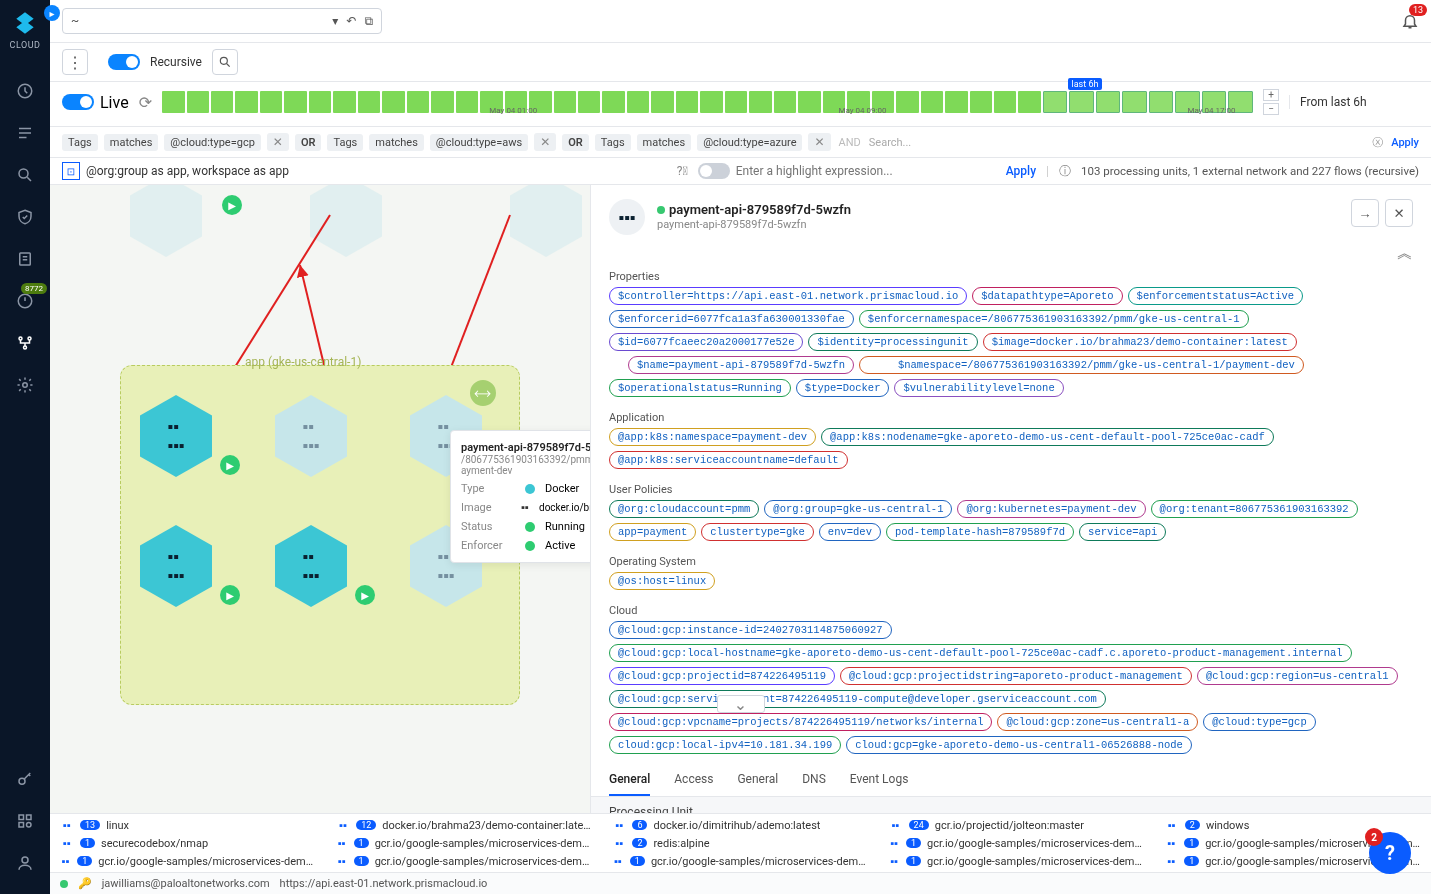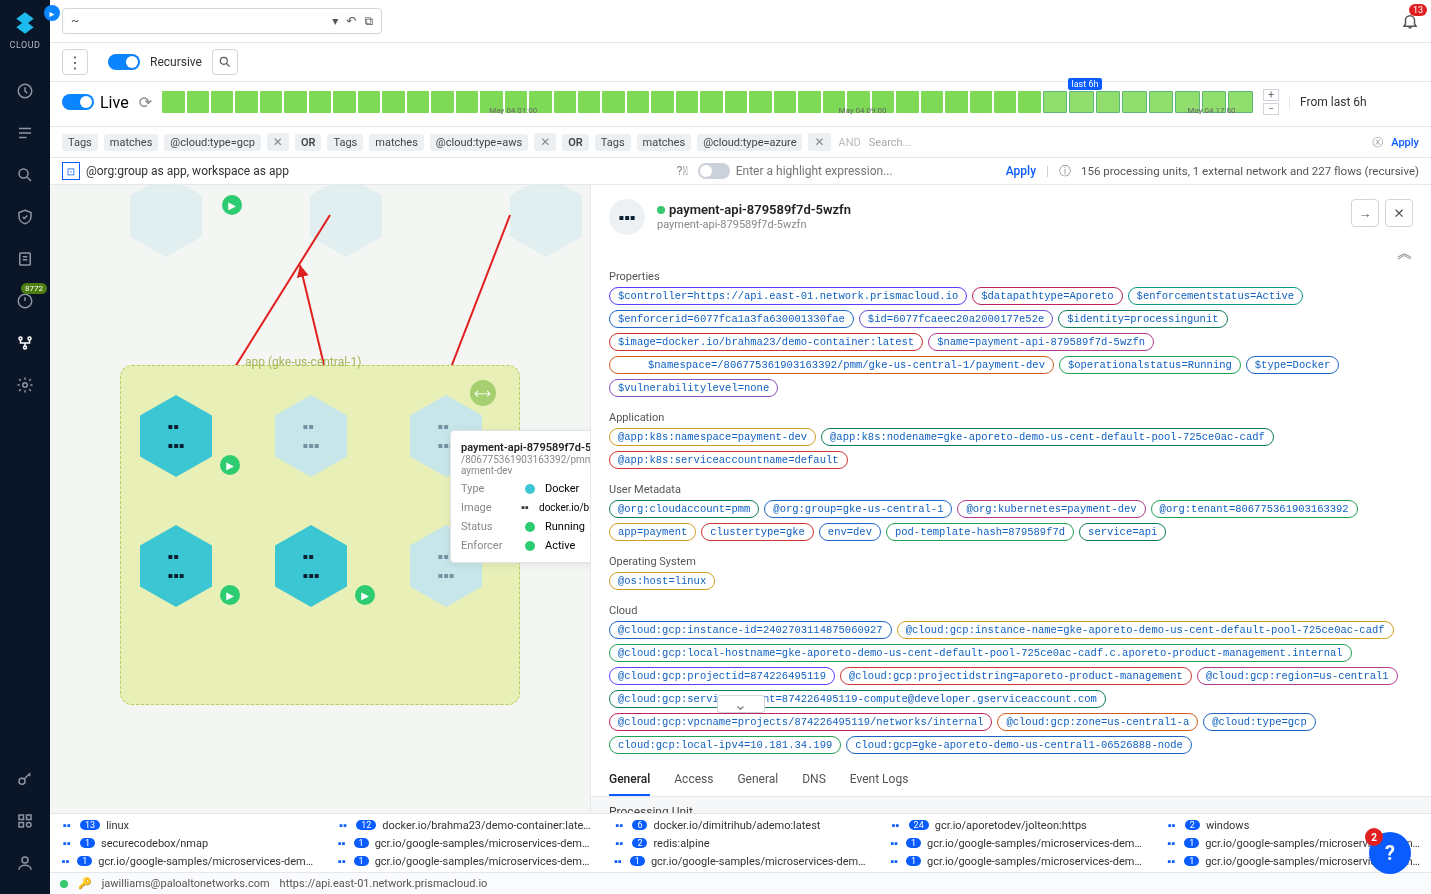--- a/index.html
+++ b/index.html
@@ -343,21 +343,21 @@
       </div>
       <div class="spacer"></div>
       <span class="help-icon">?⃝</span>
       <div class="highlight-toggle">
         <div class="toggle off"></div>
         <input class="highlight-input" placeholder="Enter a highlight expression..." style="">
       </div>
       <span class="apply-link">Apply</span>
       <span style="color:#ccc">|</span>
       <span style="color:#888">ⓘ</span>
-      <span class="stats-text">156 processing units, 1 external network and 227 flows (recursive)</span>
+      <span class="stats-text">103 processing units, 1 external network and 227 flows (recursive)</span>
     </div>
 
     <div class="content">
       <div class="graph-pane">
 
         <div class="hex light faded" style="top:-10px; left:80px;"></div>
         <div class="hex light faded" style="top:-10px; left:260px;"></div>
         <div class="hex light faded" style="top:-10px; left:460px;"></div>
         <div class="play-dot" style="top:10px; left:172px;">▶</div>
 
@@ -443,55 +443,55 @@
           </div>
         </div>
         <div style="text-align:right; padding-right:18px; color:#888;">︽</div>
 
         <div class="section-label">Properties</div>
         <div class="tag-container" id="tags-properties">
             <span class="ptag" style="border-color: rgb(90, 60, 255); color: rgb(16, 96, 192);">$controller=https://api.east-01.network.prismacloud.io</span>
             <span class="ptag" style="border-color: rgb(192, 32, 96); color: rgb(16, 96, 192);">$datapathtype=Aporeto</span>
             <span class="ptag" style="border-color: rgb(10, 154, 138); color: rgb(16, 96, 192);">$enforcementstatus=Active</span>
             <span class="ptag" style="border-color: rgb(32, 101, 192); color: rgb(16, 96, 192);">$enforcerid=6077fca1a3fa630001330fae</span>
+            <span class="ptag" style="border-color: rgb(32, 160, 80); color: rgb(16, 96, 192);">$enforcernamespace=/806775361903163392/pmm/gke-us-central-1</span>
             <span class="ptag" style="border-color: rgb(106, 74, 208); color: rgb(16, 96, 192);">$id=6077fcaeec20a2000177e52e</span>
             <span class="ptag" style="border-color: rgb(14, 122, 90); color: rgb(16, 96, 192);">$identity=processingunit</span>
             <span class="ptag" style="border-color: rgb(208, 48, 48); color: rgb(16, 96, 192);">$image=docker.io/brahma23/demo-container:latest</span>
-            <span class="ptag" style="border-color: rgb(176, 58, 142); color: rgb(16, 96, 192);">$name=payment-api-879589f7d-5wzfn</span>
+            <span class="ptag" style="border-color: rgb(176, 58, 142); color: rgb(16, 96, 192); margin-left: 19px;">$name=payment-api-879589f7d-5wzfn</span>
             <span class="ptag" style="border-color: rgb(208, 90, 32); color: rgb(16, 96, 192); padding-left: 38px;">$namespace=/806775361903163392/pmm/gke-us-central-1/payment-dev</span>
             <span class="ptag" style="border-color: rgb(32, 160, 80); color: rgb(16, 96, 192);">$operationalstatus=Running</span>
             <span class="ptag" style="border-color: rgb(32, 101, 192); color: rgb(16, 96, 192);">$type=Docker</span>
             <span class="ptag" style="border-color: rgb(138, 80, 192); color: rgb(16, 96, 192);">$vulnerabilitylevel=none</span>
           </div>
         <div class="section-label">Application</div>
         <div class="tag-container" id="tags-application">
             <span class="ptag" style="border-color: rgb(208, 160, 32); color: rgb(16, 96, 192);">@app:k8s:namespace=payment-dev</span>
             <span class="ptag" style="border-color: rgb(14, 122, 90); color: rgb(16, 96, 192);">@app:k8s:nodename=gke-aporeto-demo-us-cent-default-pool-725ce0ac-cadf</span>
             <span class="ptag" style="border-color: rgb(208, 48, 48); color: rgb(16, 96, 192);">@app:k8s:serviceaccountname=default</span>
           </div>
-        <div class="section-label">User Metadata</div>
+        <div class="section-label">User Policies</div>
         <div class="tag-container" id="tags-usermeta">
             <span class="ptag" style="border-color: rgb(14, 122, 90); color: rgb(16, 96, 192);">@org:cloudaccount=pmm</span>
             <span class="ptag" style="border-color: rgb(32, 101, 192); color: rgb(16, 96, 192);">@org:group=gke-us-central-1</span>
             <span class="ptag" style="border-color: rgb(176, 58, 142); color: rgb(16, 96, 192); text-align: center;">@org:kubernetes=payment-dev</span>
             <span class="ptag" style="border-color: rgb(32, 160, 80); color: rgb(16, 96, 192);">@org:tenant=806775361903163392</span>
             <span class="ptag" style="border-color: rgb(208, 160, 32); color: rgb(16, 96, 192);">app=payment</span>
             <span class="ptag" style="border-color: rgb(208, 48, 48); color: rgb(16, 96, 192);">clustertype=gke</span>
             <span class="ptag" style="border-color: rgb(32, 101, 192); color: rgb(16, 96, 192);">env=dev</span>
             <span class="ptag" style="border-color: rgb(32, 160, 80); color: rgb(16, 96, 192);">pod-template-hash=879589f7d</span>
             <span class="ptag" style="border-color: rgb(14, 122, 90); color: rgb(16, 96, 192);">service=api</span>
           </div>
         <div class="section-label">Operating System</div>
         <div class="tag-container" id="tags-os">
             <span class="ptag" style="border-color: rgb(208, 160, 32); color: rgb(16, 96, 192);">@os:host=linux</span>
           </div>
         <div class="section-label">Cloud</div>
         <div class="tag-container" id="tags-cloud">
             <span class="ptag" style="border-color: rgb(32, 101, 192); color: rgb(16, 96, 192);">@cloud:gcp:instance-id=2402703114875060927</span>
-            <span class="ptag" style="border-color: rgb(208, 160, 32); color: rgb(16, 96, 192);">@cloud:gcp:instance-name=gke-aporeto-demo-us-cent-default-pool-725ce0ac-cadf</span>
             <span class="ptag" style="border-color: rgb(32, 160, 80); color: rgb(16, 96, 192);">@cloud:gcp:local-hostname=gke-aporeto-demo-us-cent-default-pool-725ce0ac-cadf.c.aporeto-product-management.internal</span>
             <span class="ptag" style="border-color: rgb(90, 60, 255); color: rgb(16, 96, 192);">@cloud:gcp:projectid=874226495119</span>
             <span class="ptag" style="border-color: rgb(208, 48, 48); color: rgb(16, 96, 192);">@cloud:gcp:projectidstring=aporeto-product-management</span>
             <span class="ptag" style="border-color: rgb(176, 58, 142); color: rgb(16, 96, 192);">@cloud:gcp:region=us-central1</span>
             <span class="ptag" style="border-color: rgb(14, 122, 90); color: rgb(16, 96, 192);">@cloud:gcp:serviceaccount=874226495119-compute@developer.gserviceaccount.com</span>
             <span class="ptag" style="border-color: rgb(192, 32, 96); color: rgb(16, 96, 192);">@cloud:gcp:vpcname=projects/874226495119/networks/internal</span>
             <span class="ptag" style="border-color: rgb(208, 90, 32); color: rgb(16, 96, 192);">@cloud:gcp:zone=us-central1-a</span>
             <span class="ptag" style="border-color: rgb(32, 101, 192); color: rgb(16, 96, 192);">@cloud:type=gcp</span>
             <span class="ptag" style="border-color: rgb(32, 160, 80); color: rgb(16, 96, 192);">cloud:gcp:local-ipv4=10.181.34.199</span>
             <span class="ptag" style="border-color: rgb(32, 101, 192); color: rgb(16, 96, 192);">cloud:gcp=gke-aporeto-demo-us-central1-06526888-node</span>
@@ -524,21 +524,21 @@
             <span class="li-text">docker.io/brahma23/demo-container:latest</span>
           </div>
           <div class="legend-item">
             <span class="li-icon" style="color:#0a5cff">▪▪</span>
             <span class="li-count">6</span>
             <span class="li-text">docker.io/dimitrihub/ademo:latest</span>
           </div>
           <div class="legend-item">
             <span class="li-icon" style="color:#0a5cff">▪▪</span>
             <span class="li-count">24</span>
-            <span class="li-text">gcr.io/aporetodev/jolteon:https</span>
+            <span class="li-text">gcr.io/projectid/jolteon:master</span>
           </div>
           <div class="legend-item">
             <span class="li-icon" style="color:#0a5cff">▪▪</span>
             <span class="li-count">2</span>
             <span class="li-text">windows</span>
           </div>
         </div>
         <div class="legend-row">
           <div class="legend-item">
             <span class="li-icon" style="color:#0a5cff">▪▪</span>

